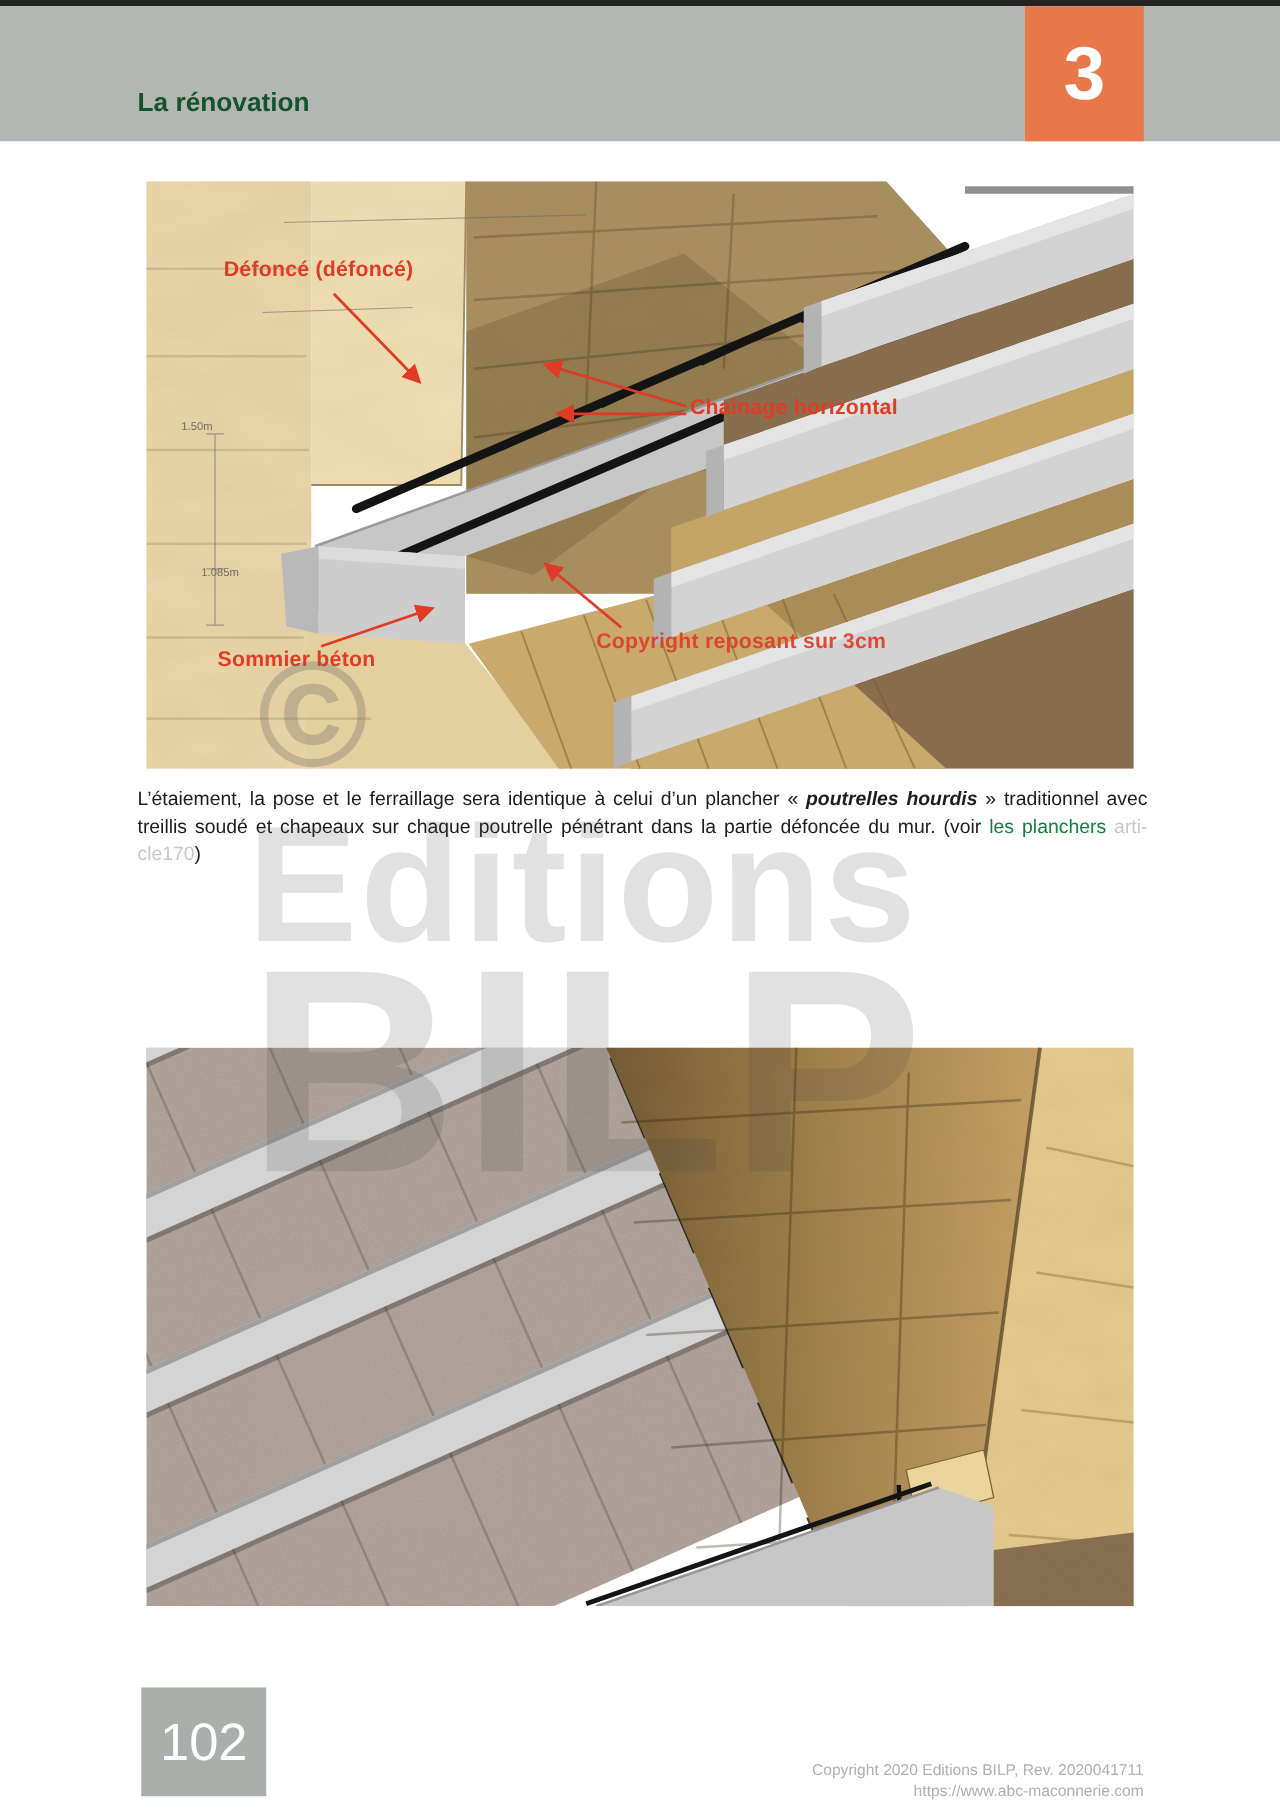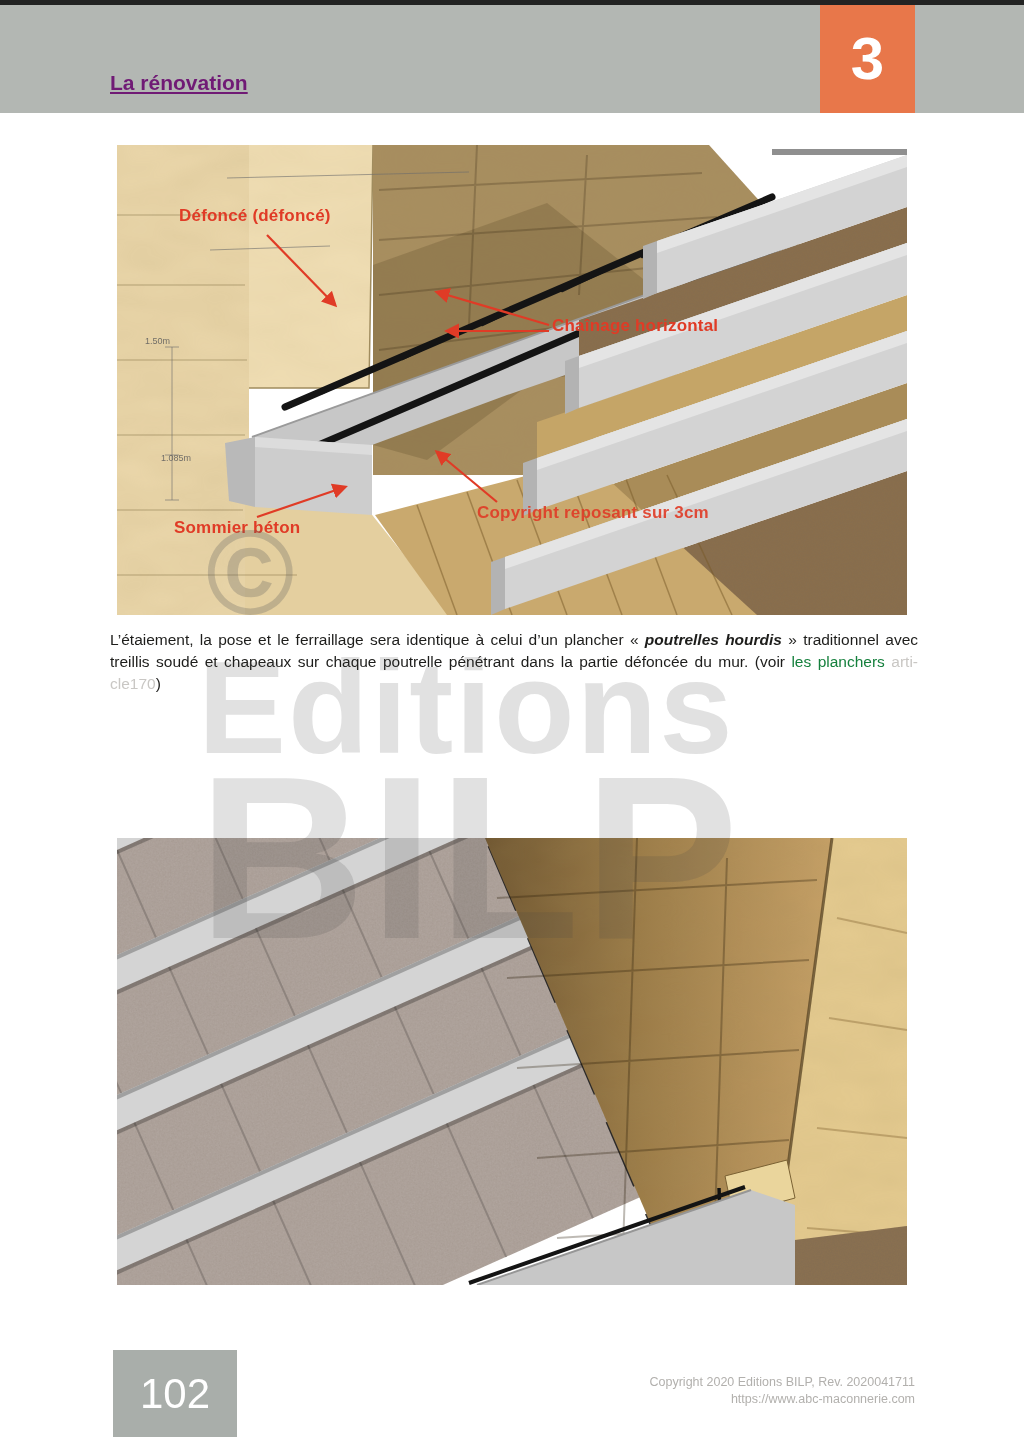--- a/index.html
+++ b/index.html
@@ -1,21 +1,21 @@
 <!DOCTYPE html>
 <html><head>
 <meta charset="utf-8">
 <style>
   html,body{margin:0;padding:0;background:#ffffff;}
   .page{position:relative;width:1024px;height:1448px;background:#fff;overflow:hidden;
         font-family:"Liberation Sans",sans-serif;}
   
   .topbar{position:absolute;left:0;top:0;width:1024px;height:5px;background:#232323;}
   .band{position:absolute;left:0;top:5px;width:1024px;height:108px;background:#b3b7b3;}
-  .page-title{position:absolute;left:110px;top:66px;font-size:21px;font-weight:bold;color:#701a75;text-decoration:underline;}
+  .page-title{position:absolute;left:110px;top:66px;font-size:21px;font-weight:bold;color:#14532d;}
   .chapterbox{position:absolute;left:820px;top:0;width:95px;height:108px;background:#e8774a;
               display:flex;align-items:center;justify-content:center;}
   .chapterbox span{color:#fff;font-size:60px;font-weight:bold;line-height:1;}
   
   .fig{position:absolute;left:117px;}
   .fig svg{display:block;}
   .fig1{top:145px;width:790px;height:470px;}
   .fig2{top:838px;width:790px;height:447px;}
   .ann{position:absolute;color:#e03b26;font-size:17px;font-weight:600;white-space:nowrap;
        letter-spacing:.2px;}
@@ -26,24 +26,24 @@
   .bodytext strong{font-weight:bold;font-style:italic;}
   .link{color:#15803d;text-decoration:none;cursor:pointer;}
   .graytext{color:#c9c7c4;}
   
   .wm{position:absolute;pointer-events:none;color:rgba(70,70,70,0.16);font-weight:bold;
       white-space:nowrap;z-index:9;line-height:1;}
   .wm-symbol{left:206px;top:512px;font-size:120px;color:rgba(95,95,95,0.28);}
   .wm-word1{left:198px;top:642px;font-size:132px;letter-spacing:2px;}
   .wm-word2{left:198px;top:742px;font-size:232px;letter-spacing:4px;}
   
-  .pagebox{position:absolute;left:113px;top:1350px;width:124px;height:87px;background:#a9aeaa;
+  .pagebox{position:absolute;left:113px;top:1350px;width:100px;height:87px;background:#a9aeaa;
            display:flex;align-items:center;justify-content:center;}
   .pagebox span{color:#fff;font-size:42px;line-height:1;}
-  .copyblock{position:absolute;right:109px;top:1374px;text-align:right;color:#b2b0ad;
+  .copyblock{position:absolute;right:109px;top:1408px;text-align:right;color:#b2b0ad;
              font-size:12.5px;line-height:17px;}
 </style>
 </head>
 <body>
 
 <div class="page">
 
   <div class="topbar"></div>
 
   <header class="band">

